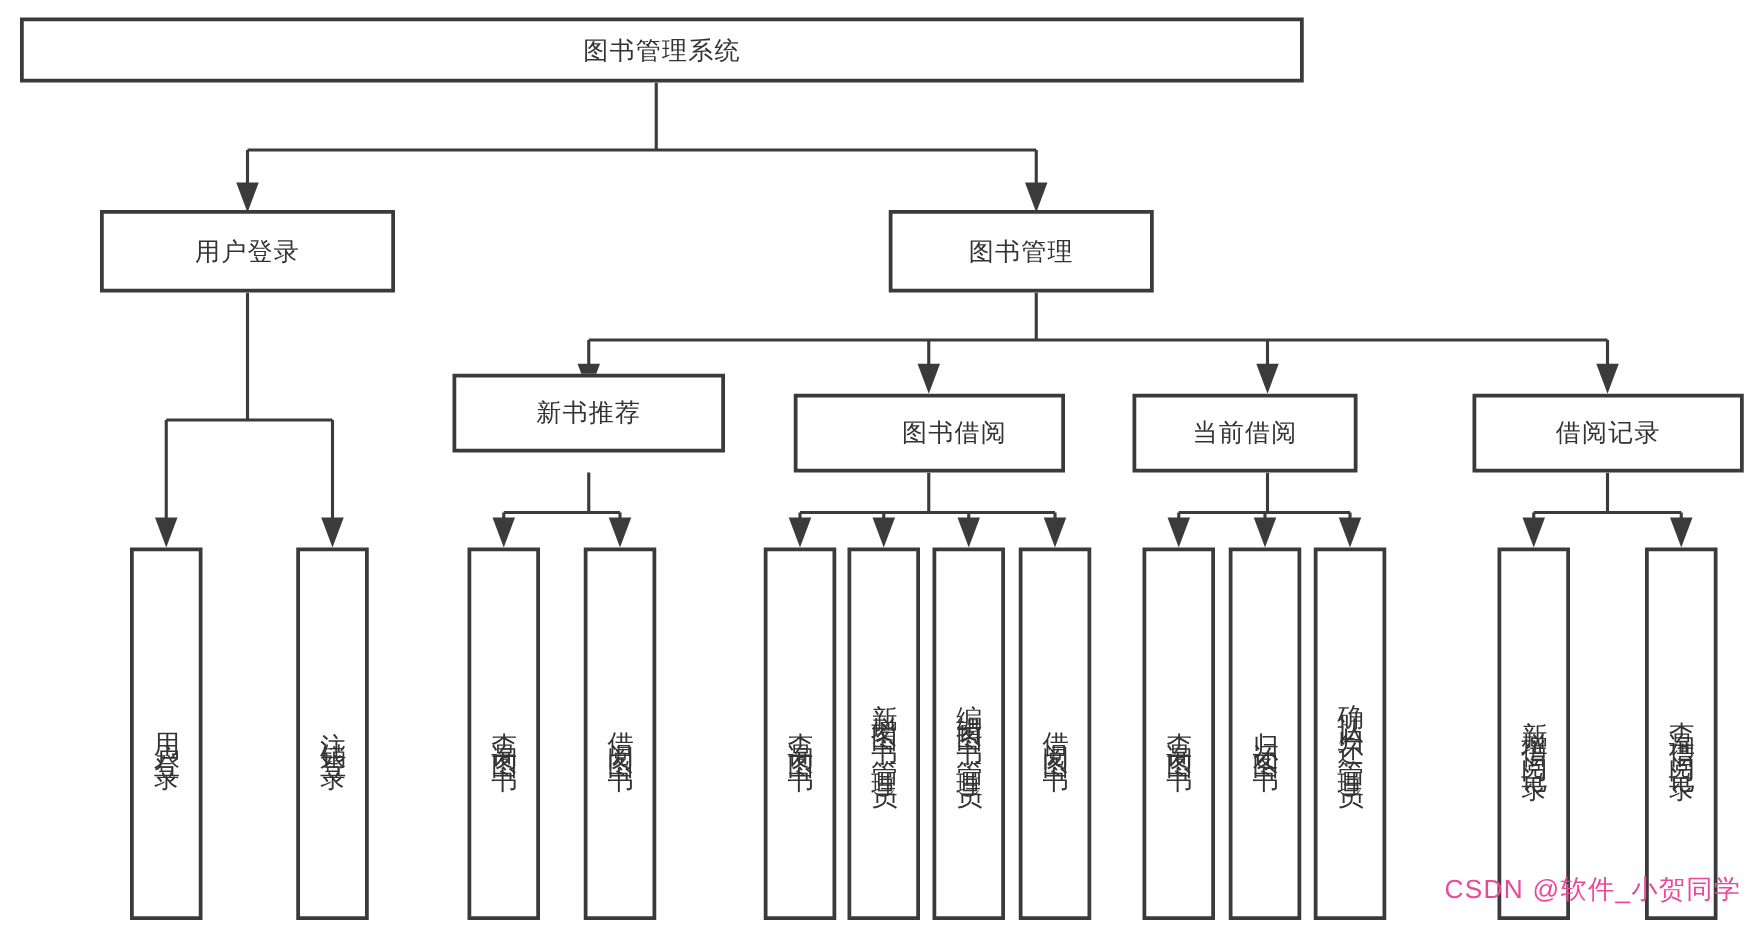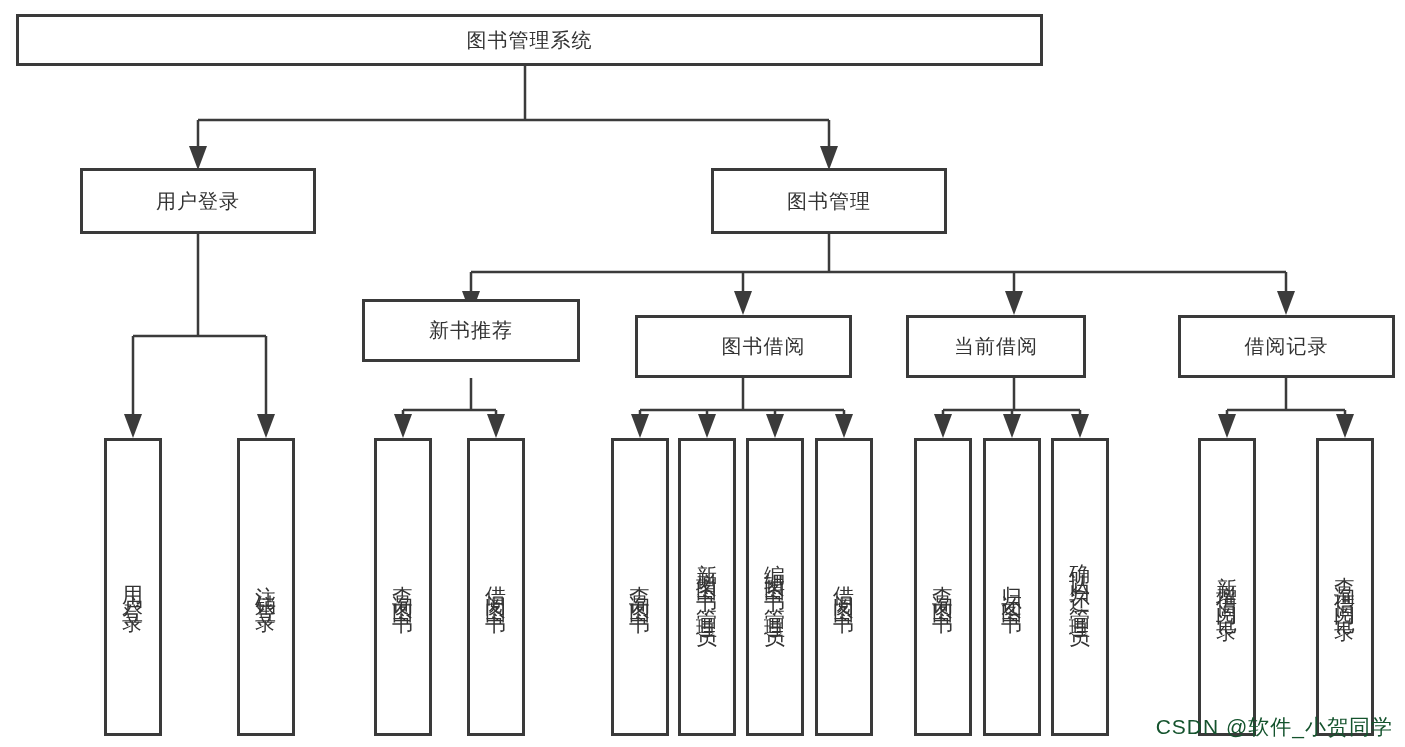--- a/index.html
+++ b/index.html
@@ -28,23 +28,23 @@
     writing-mode: vertical-rl;
     text-orientation: mixed;
     font-size: 21px;
     letter-spacing: 9px;
     line-height: 1;
     color: #333333;
   }
   .watermark {
     position: absolute;
     right: 12px;
-    bottom: 6px;
+    bottom: 22px;
     font-size: 21px;
-    color: #14532d;
+    color: #ec4899;
     letter-spacing: 1px;
     z-index: 3;
     white-space: nowrap;
   }
 </style>
 </head>
 <body>
 
 <div class="stage">
 
@@ -98,21 +98,21 @@
     </g>
   </svg>
 
   <div class="box hlabel" style="left:16px; top:14px; width:1027px; height:52px;">
     <span>图书管理系统</span>
   </div>
 
   <div class="box hlabel" style="left:80px; top:168px; width:236px; height:66px;">
     <span>用户登录</span>
   </div>
-  <div class="box hlabel" style="left:711px; top:168px; width:236px; height:66px;">
+  <div class="box hlabel" style="left:711px; top:168px; width:212px; height:66px;">
     <span>图书管理</span>
   </div>
 
   <div class="box hlabel" style="left:362px; top:299px; width:218px; height:63px;">
     <span>新书推荐</span>
   </div>
   <div class="box hlabel" style="left:635px; top:315px; width:217px; height:63px;padding-left:40px;">
     <span>图书借阅</span>
   </div>
   <div class="box hlabel" style="left:906px; top:315px; width:180px; height:63px;">

